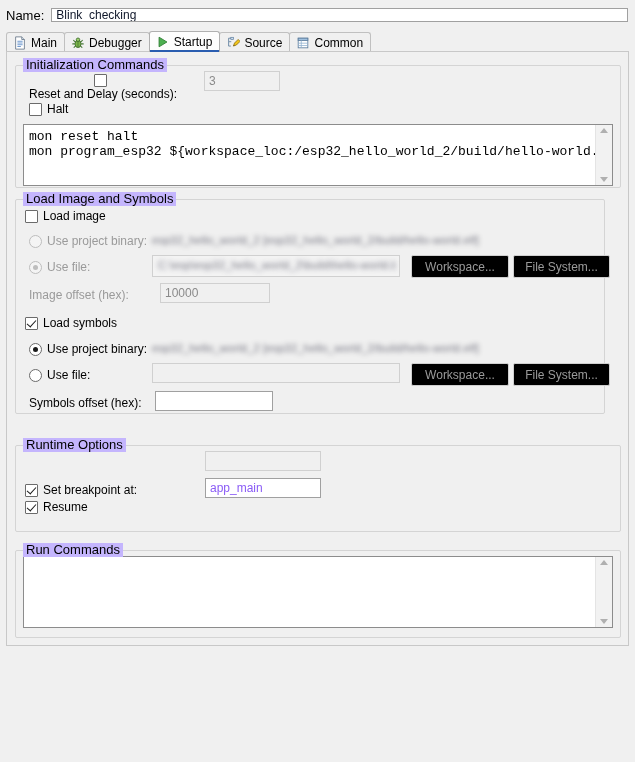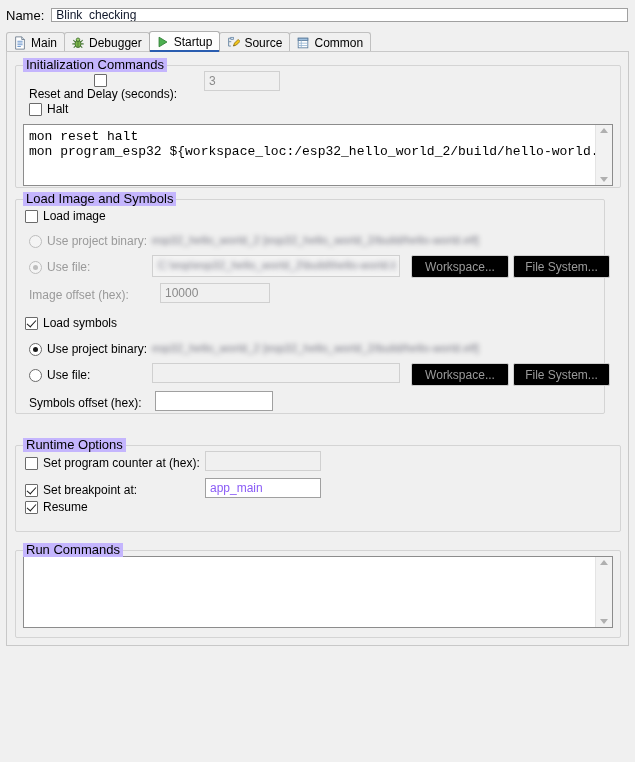--- a/index.html
+++ b/index.html
@@ -321,24 +321,20 @@
         </div>
         <input class="tin" style="position: absolute; left: 140px; top: 192px; width: 118px;" value="">
       </div>
     </div>
 
     <div class="group" style="left:8px; top:386px; width:606px; height:94px;">
       <div class="gbox"></div>
       <div class="glegend">Runtime Options</div>
       <div class="ginner">
 
-        <div class="row" style="left:10px; top:9px;">
-          <span class="cb"></span>
-          <span class="lbl">Set program counter at (hex):</span>
-        </div>
         <input class="tin dis" style="position: absolute; left: 190px; top: 6px; width: 116px;" disabled="" value="">
 
         <div class="row" style="left:10px; top:36px;">
           <span class="cb checked"></span>
           <span class="lbl">Set breakpoint at:</span>
         </div>
         <input class="tin" style="position: absolute; left: 190px; top: 33px; width: 116px;" value="app_main">
 
         <div class="row" style="left:10px; top:53px;">
           <span class="cb checked"></span>

